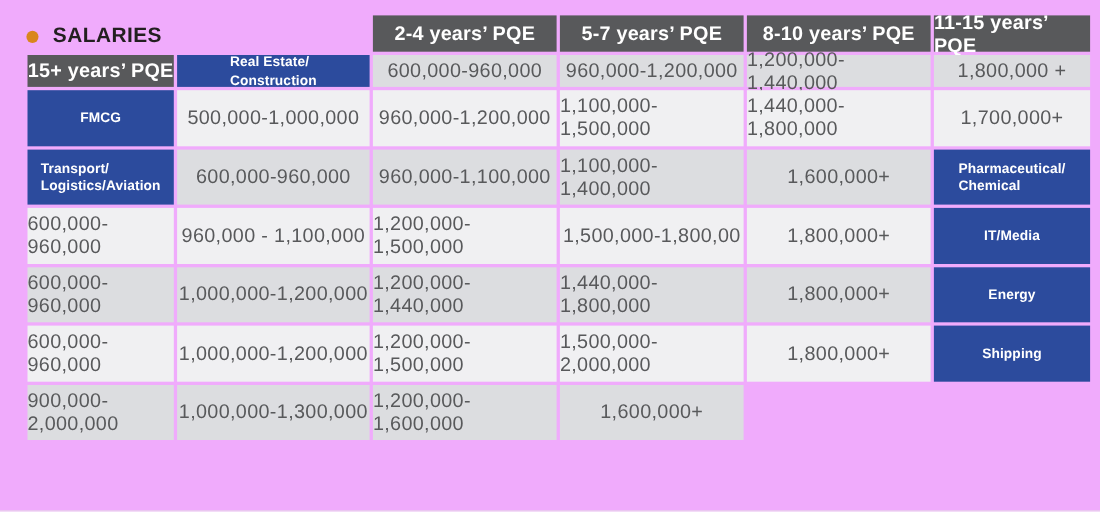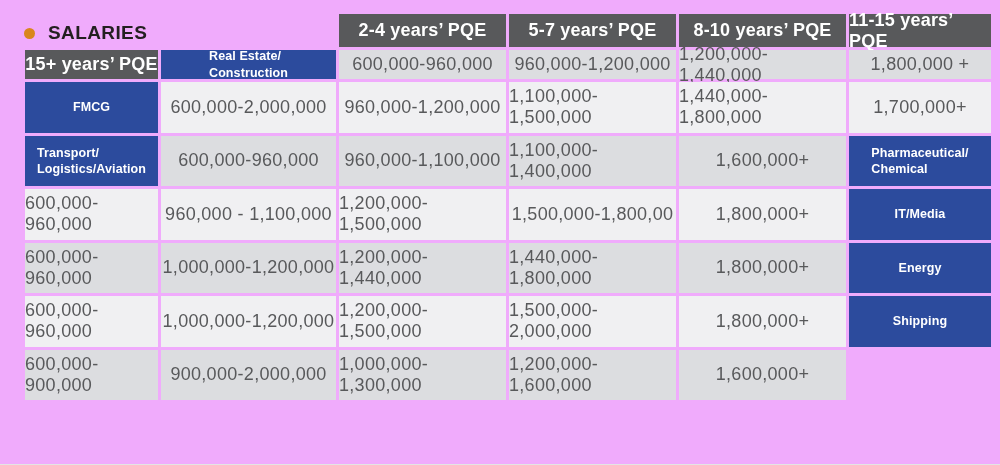--- a/index.html
+++ b/index.html
@@ -110,21 +110,21 @@
     <div class="colhead">15+ years’ PQE</div>
 
     <div class="sector">Real Estate/
 Construction</div>
     <div class="cell dark">600,000-960,000</div>
     <div class="cell dark">960,000-1,200,000</div>
     <div class="cell dark">1,200,000-1,440,000</div>
     <div class="cell dark">1,800,000 +</div>
 
     <div class="sector">FMCG</div>
-    <div class="cell light">600,000-2,000,000</div>
+    <div class="cell light">500,000-1,000,000</div>
     <div class="cell light">960,000-1,200,000</div>
     <div class="cell light">1,100,000-1,500,000</div>
     <div class="cell light">1,440,000-1,800,000</div>
     <div class="cell light">1,700,000+</div>
 
     <div class="sector">Transport/
 Logistics/Aviation</div>
     <div class="cell dark">600,000-960,000</div>
     <div class="cell dark">960,000-1,100,000</div>
     <div class="cell dark">1,100,000-1,400,000</div>
@@ -146,20 +146,19 @@
     <div class="cell dark">1,800,000+</div>
 
     <div class="sector">Energy</div>
     <div class="cell light">600,000-960,000</div>
     <div class="cell light">1,000,000-1,200,000</div>
     <div class="cell light">1,200,000-1,500,000</div>
     <div class="cell light">1,500,000-2,000,000</div>
     <div class="cell light">1,800,000+</div>
 
     <div class="sector">Shipping</div>
-    <div class="cell dark">600,000-900,000</div>
     <div class="cell dark">900,000-2,000,000</div>
     <div class="cell dark">1,000,000-1,300,000</div>
     <div class="cell dark">1,200,000-1,600,000</div>
     <div class="cell dark">1,600,000+</div>
   </div>
 
 </div>
 
 </body></html>

